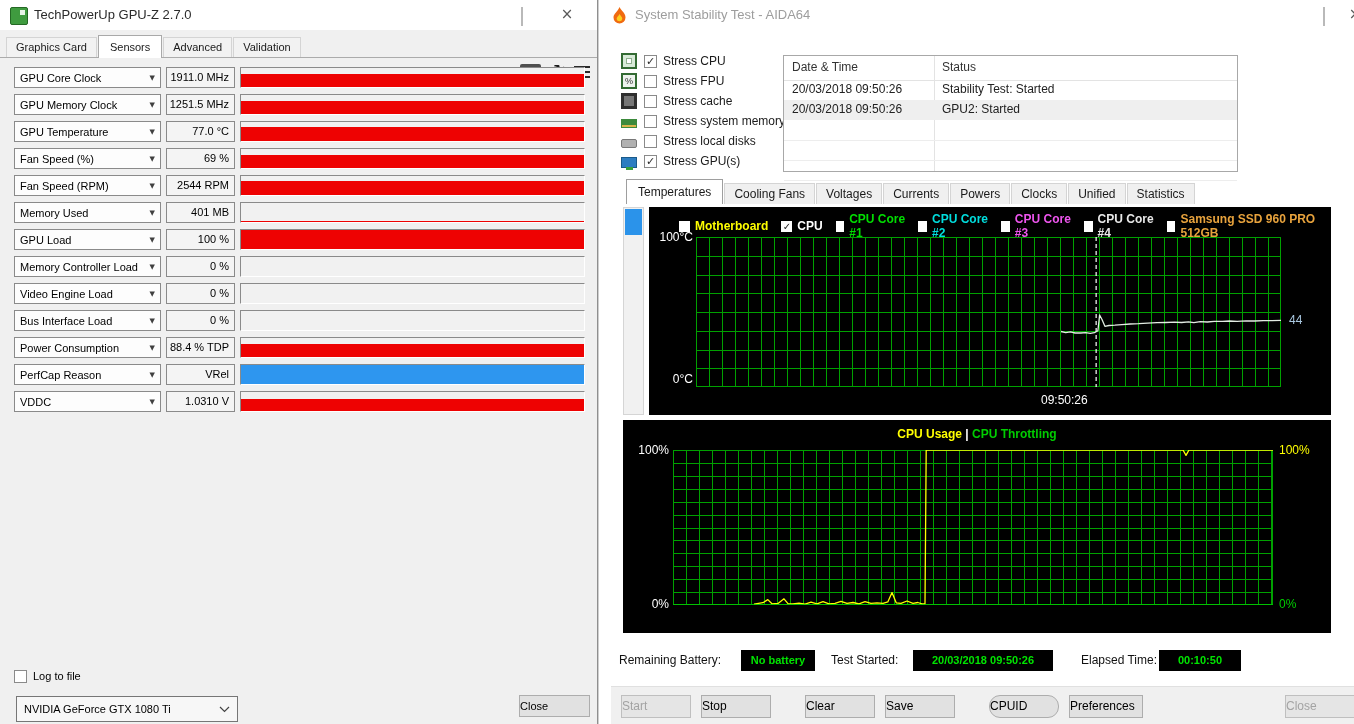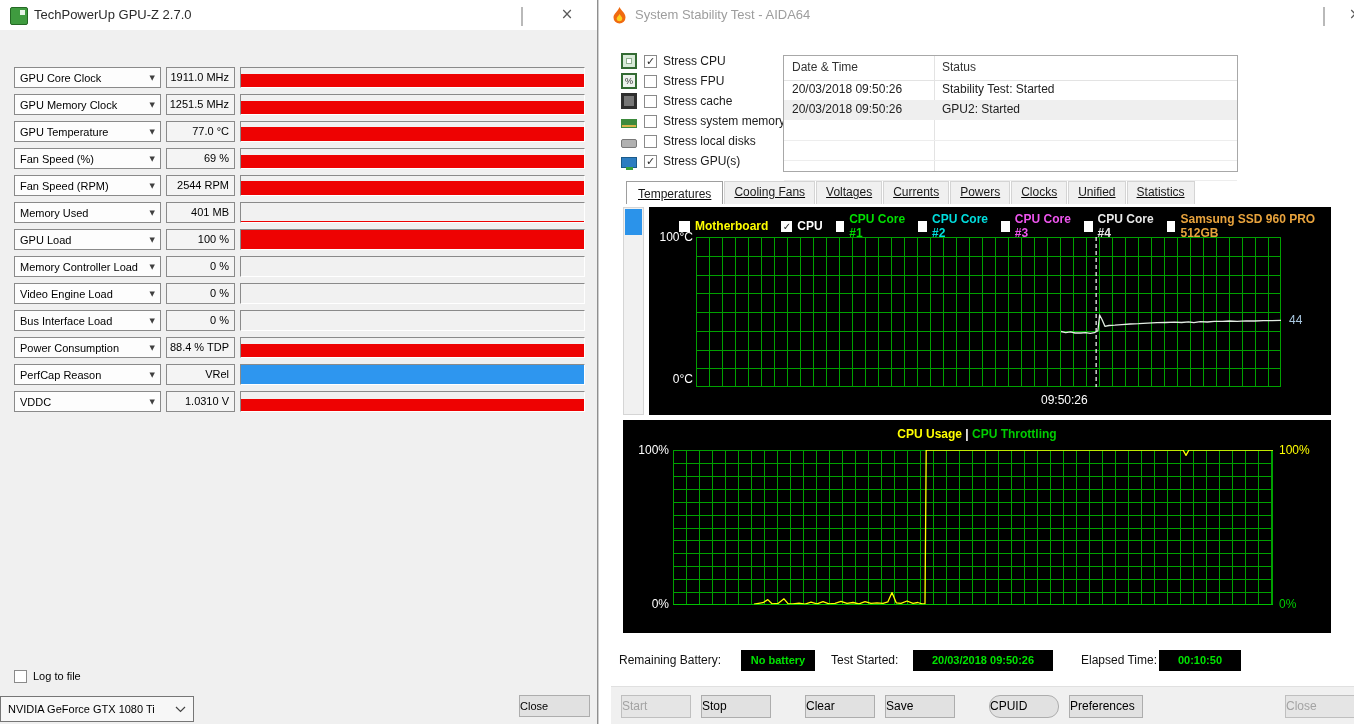--- a/index.html
+++ b/index.html
@@ -32,21 +32,21 @@
          display:flex;align-items:center;padding:0 5px;box-sizing:border-box;font-size:11px;color:#000;}
   .combo .arr{margin-left:auto;font-size:7px;color:#404040;font-family:"DejaVu Sans",sans-serif;}
   .sval{left:166px;top:0;width:69px;height:21px;background:#f4f4f4;border:1px solid #8a8a8a;
         box-sizing:border-box;font-size:11px;color:#000;text-align:right;line-height:19px;padding-right:5px;}
   .sbar{left:240px;top:0;width:345px;height:21px;background:#f1f1f1;box-sizing:border-box;
         border:1px solid;border-color:#8a8a8a #ffffff #ffffff #8a8a8a;}
   .sbar .fill{position:absolute;left:0;right:0;bottom:0;height:0;}
   .chkbox{width:13px;height:13px;background:#fff;border:1px solid #8a8a8a;box-sizing:border-box;
           text-align:center;line-height:11px;font-size:11px;color:#2b2b2b;font-family:"DejaVu Sans",sans-serif;}
   #gpuz .loglabel{left:33px;top:670px;font-size:11px;color:#000;}
-  .devcombo{left:0;top:696px;width:194px;height:21px;background:#f7f7f7;border:1px solid #767676;
+  .devcombo{left:16px;top:696px;width:222px;height:21px;background:#f7f7f7;border:1px solid #767676;
             box-sizing:border-box;display:flex;align-items:center;padding:12px 7px;font-size:11px;color:#000;}
   .devcombo svg{margin-left:auto;}
   .btn{box-sizing:border-box;background:#e1e1e1;border:1px solid #adadad;font-size:12px;color:#000;
        text-align:left;font-family:Liberation Sans, sans-serif;}
   .btn.disabled{color:#a3a3a3;border-color:#bfbfbf;background:#e5e5e5;}
   #gpuz .closebtn{left:519px;top:695px;width:71px;height:22px;line-height:20px;font-size:11px;}
   
   #aida{left:598px;top:0;width:756px;height:724px;background:#fff;border-left:1px solid #cfcfcf;box-sizing:border-box;}
   #aida .titlebar{left:0;top:0;right:0;height:30px;background:#fff;}
   #aida .apptitle{left:36px;top:0;height:30px;line-height:30px;font-size:13px;color:#9d9d9d;}
@@ -65,21 +65,21 @@
   .ic-gpu::after{content:'';position:absolute;left:4px;bottom:-3px;width:7px;height:3px;background:#3aa03a;}
   .stressrow .lbl{font-size:12px;color:#1a1a1a;margin-left:6px;}
   .logtable{left:184px;top:55px;width:455px;height:117px;background:#fff;border:1px solid #a8a8a8;box-sizing:border-box;}
   .logtable .coldiv{left:150px;top:0;bottom:0;width:1px;background:#e3e3e3;}
   .logtable .hrow{left:0;top:0;right:0;height:24px;border-bottom:1px solid #e3e3e3;font-size:12px;color:#333;}
   .logtable .hcell1{left:8px;top:4px;} .logtable .hcell2{left:158px;top:4px;}
   .lrow{left:0;right:0;height:20px;font-size:12px;color:#222;}
   .lrow .c1{left:8px;top:2px;} .lrow .c2{left:158px;top:2px;}
   .lrow.hl{background:#efefef;}
   .lrow.empty{border-bottom:1px solid #ededed;}
-  .atabs{left:27px;top:181px;display:flex;height:23px;text-decoration:underline;}
+  .atabs{left:27px;top:181px;display:flex;align-items:flex-end;height:23px;}
   .atab{font-size:12px;color:#1a1a1a;background:#f0f0f0;border:1px solid #d4d4d4;border-bottom:none;
         padding:3px 9px;margin-right:1px;}
   .atab.active{background:#fff;border-color:#9e9e9e;padding:5px 11px;z-index:2;}
   .vscroll{left:24px;top:207px;width:21px;height:208px;background:#f1f1f1;border:1px solid #d5d5d5;box-sizing:border-box;}
   .vscroll .thumb{position:absolute;left:1px;right:1px;top:1px;height:26px;background:#2b93ea;}
   .gpanel{background:#000;}
   #tempPanel{left:50px;top:207px;width:682px;height:208px;}
   #cpuPanel{left:24px;top:420px;width:708px;height:213px;}
   .legend{left:30px;top:5px;display:flex;align-items:center;}
   .legend .item{display:flex;align-items:center;margin-right:13px;}
@@ -98,20 +98,35 @@
 
 <div id="stage">
 
   <div id="gpuz" class="abs">
     <div class="titlebar abs">
       <span class="appicon abs"></span>
       <span class="apptitle abs">TechPowerUp GPU-Z 2.7.0</span>
       <span class="winbtn abs" style="left:460px;"><span class="g-min"></span></span>
       <span class="winbtn abs" style="left:507px;"><span class="g-max"></span></span>
       <span class="winbtn abs g-x" style="left:552px;top:7px;">×</span>
+    </div>
+    <div class="tabstrip abs">
+      <div class="gtabs abs">
+        <span class="gtab">Graphics Card</span>
+        <span class="gtab active">Sensors</span>
+        <span class="gtab">Advanced</span>
+        <span class="gtab">Validation</span>
+      </div>
+      <span class="cam abs"></span>
+      <span class="refresh abs">↻</span>
+      <span class="burger abs">
+          <i></i>
+          <i></i>
+          <i></i>
+        </span>
     </div>
 
     <div class="srow abs" style="top:67px">
       <div class="combo abs">
           <span>GPU Core Clock</span>
           <span class="arr">▼</span>
         </div>
       <div class="sval abs">1911.0 MHz</div>
       <div class="sbar abs">
           <div class="fill" style="height: 67%; background: rgb(238, 2, 2);"></div>

